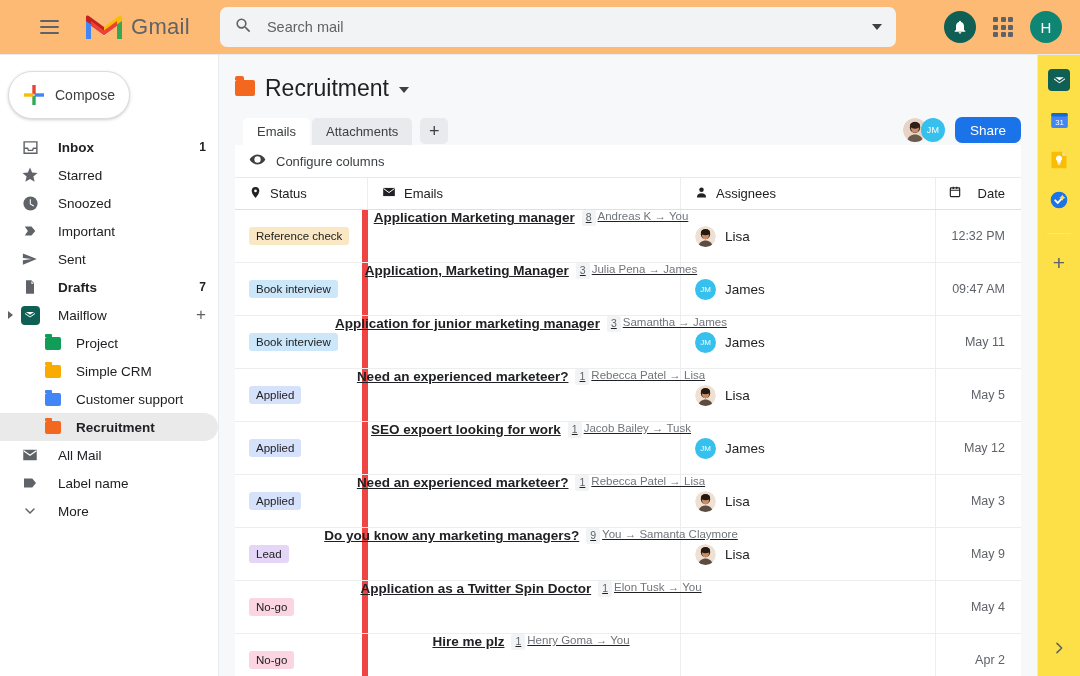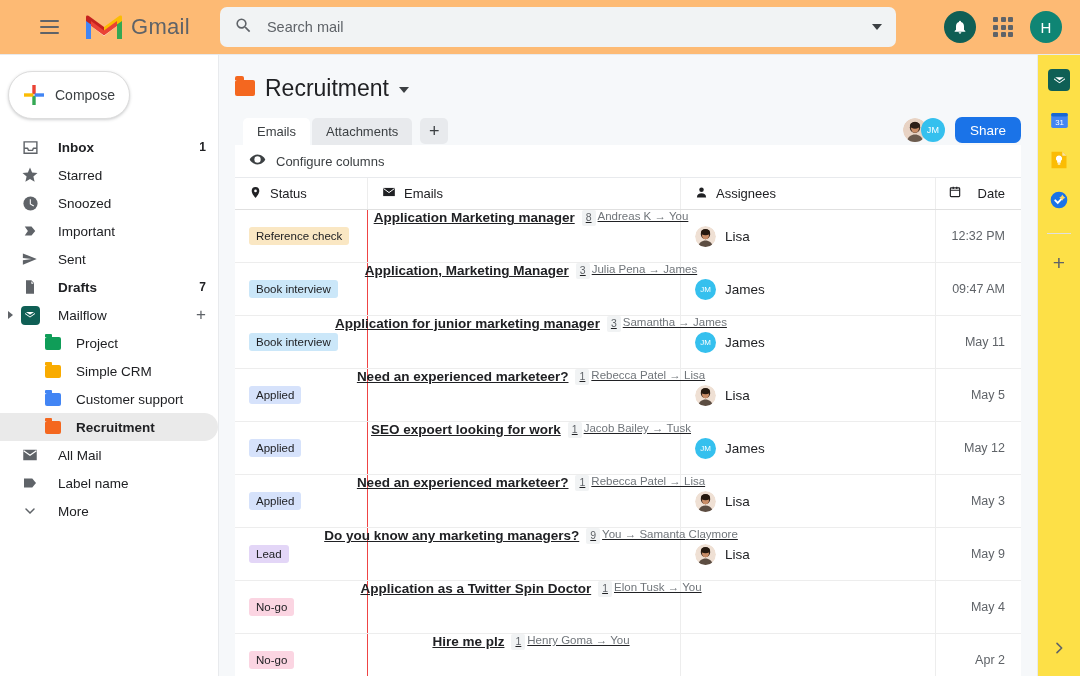--- a/index.html
+++ b/index.html
@@ -119,21 +119,21 @@
   }
   .gh.c-status { width: 133px; flex: 0 0 133px; border-right: 1px solid #ededed; }
   .gh.c-emails { width: 313px; flex: 0 0 313px; border-right: 1px solid #ededed; }
   .gh.c-assignees { flex: 1; border-right: 1px solid #ededed; }
   .gh.c-date { width: 85px; flex: 0 0 85px; justify-content: flex-end; padding-right: 16px; padding-left: 0; }
   .gh.c-date .gh-ico { order: -1; }
 
   .rows { flex: 1; overflow: hidden; }
   .row { display: flex; height: 53px; border-bottom: 1px solid #ededed; }
   .cell { height: 100%; display: flex; align-items: center; }
-  .cell.c-status { width: 133px; flex: 0 0 133px; padding-left: 14px; border-right: 1px solid #ef4444; text-align: center; }
+  .cell.c-status { width: 133px; flex: 0 0 133px; padding-left: 14px; border-right: 6px solid #ef4444; text-align: center; }
   .cell.c-emails { width: 313px; flex: 0 0 313px; padding-left: 14px; border-right: 1px solid #ededed; flex-direction: row; align-items: flex-start; justify-content: center; gap: 2px; text-decoration: underline; }
   .cell.c-assignees { flex: 1; padding-left: 14px; gap: 9px; border-right: 1px solid #ededed; }
   .cell.c-date { width: 85px; flex: 0 0 85px; justify-content: flex-end; padding-right: 16px; font-size: 12.5px; color: #5f6368; }
 
   .badge { font-size: 11.5px; padding: 3px 7px; border-radius: 3px; color: #202124; white-space: nowrap; cursor: pointer; }
 
   .subject-line { display: flex; align-items: center; gap: 7px; }
   .subject { font-size: 13.5px; font-weight: bold; color: #202124; white-space: nowrap; }
   .count-chip { font-size: 10.5px; color: #5f6368; background: #f1f3f4; border-radius: 2px; padding: 1px 4px; line-height: 1.3; }
   .participants { font-size: 11.5px; color: #70757a; white-space: nowrap; }

